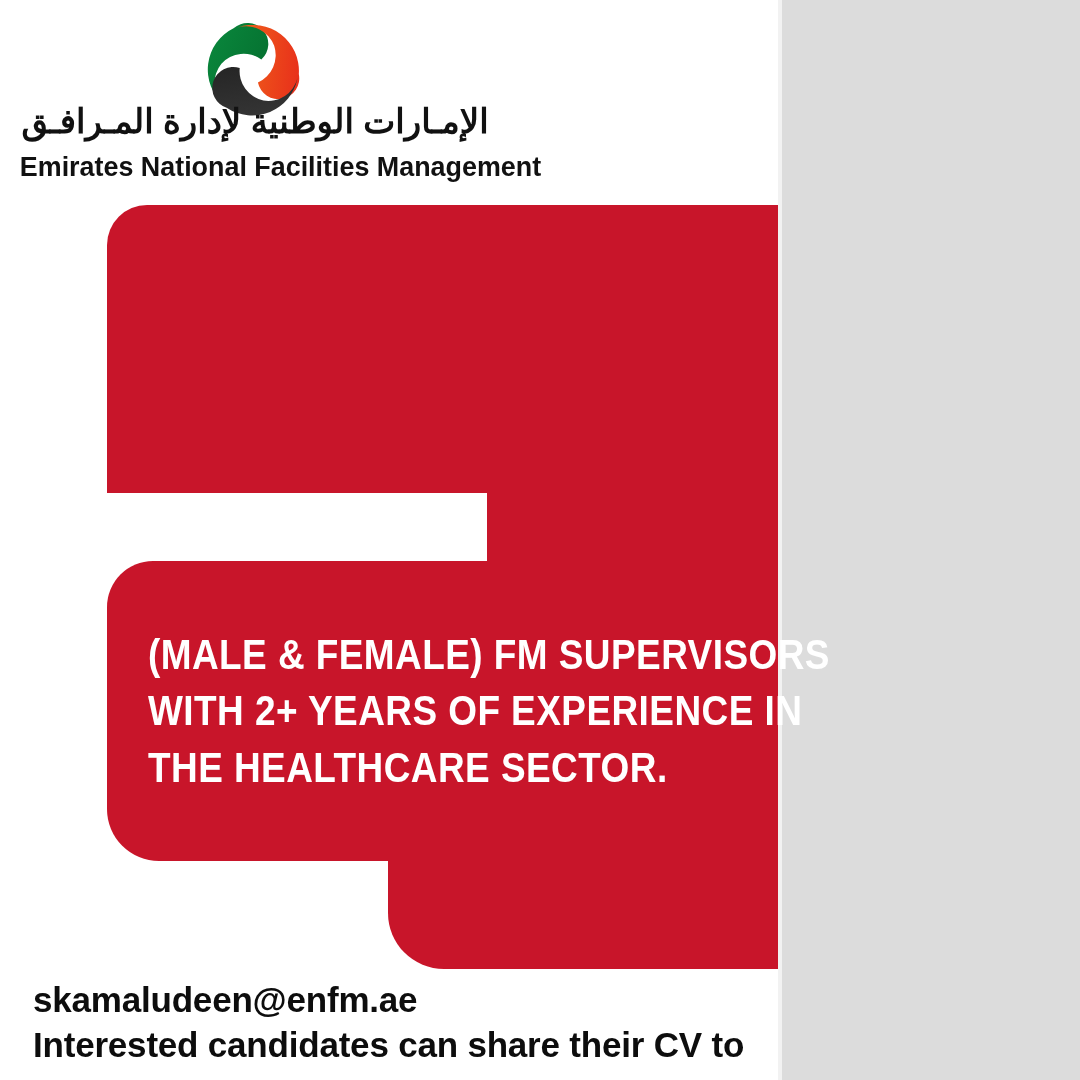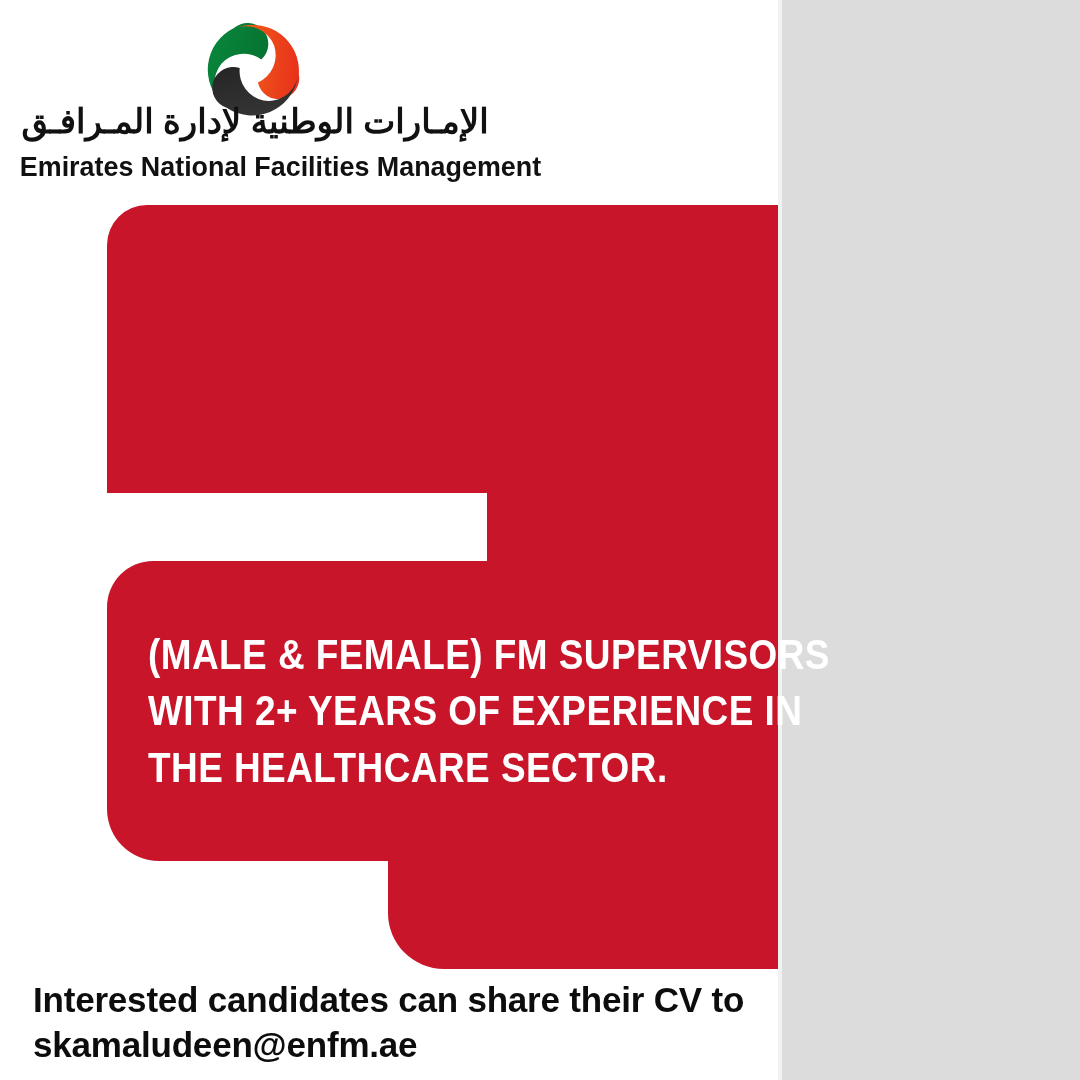--- a/index.html
+++ b/index.html
@@ -243,17 +243,17 @@
   <div class="panel-tail"></div>
 
 
   <div class="body-copy">
     <span class="ln">(MALE &amp; FEMALE) FM SUPERVISORS</span>
     <span class="ln">WITH 2+ YEARS OF EXPERIENCE IN</span>
     <span class="ln">THE HEALTHCARE SECTOR.</span>
   </div>
 
   <div class="footer">
+    <span class="ln">skamaludeen@enfm.ae</span>
     <span class="ln">Interested candidates can share their CV to</span>
-    <span class="ln">skamaludeen@enfm.ae</span>
   </div>
 
 </div>
 
 </body></html>

